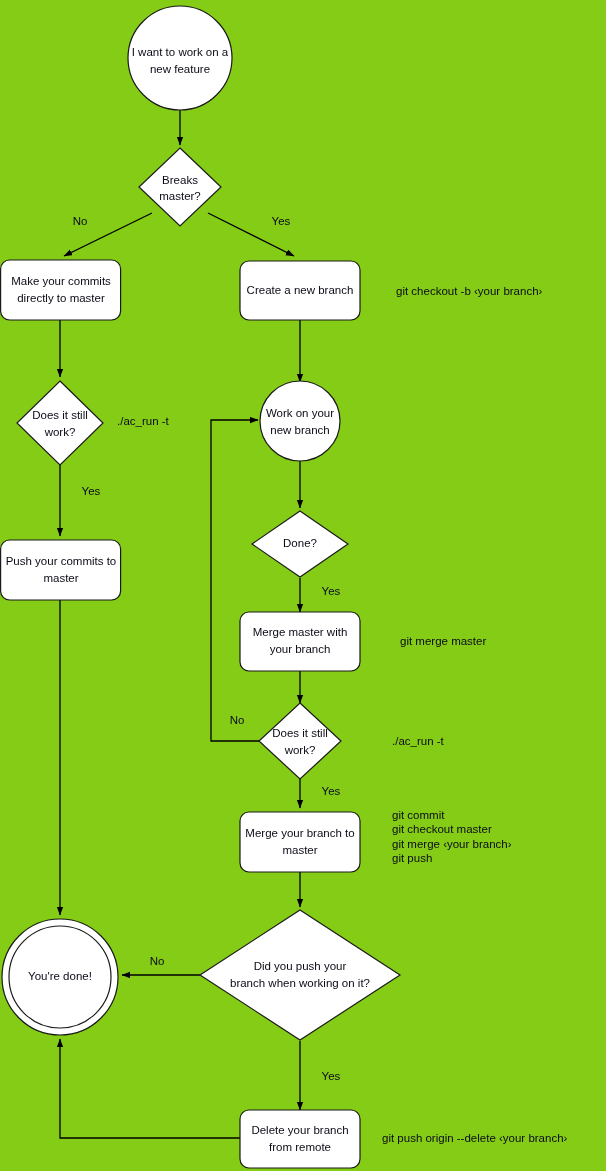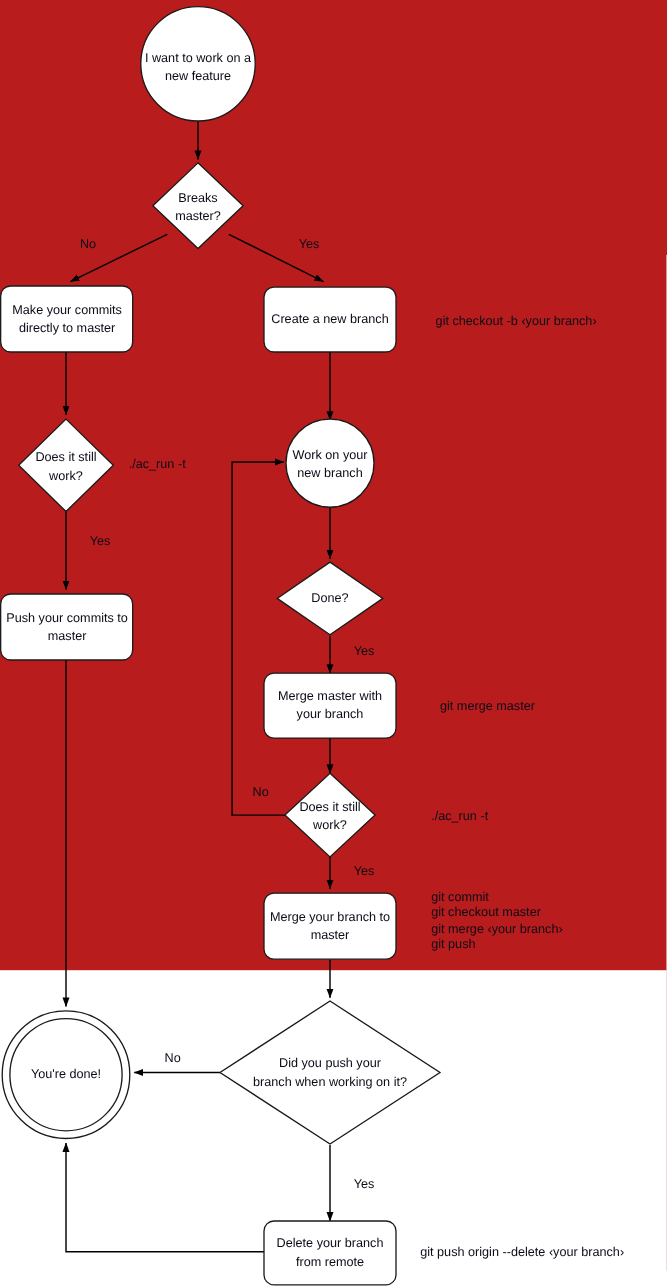--- a/index.html
+++ b/index.html
@@ -9,22 +9,22 @@
   }
   body {
     width: 606px;
     height: 1171px;
     font-family: "Liberation Sans", sans-serif;
     overflow: hidden;
   }
   #flowchart-root {
     position: relative;
     width: 606px;
-    height: 882px;
-    background: #b91c1c;
+    height: 1171px;
+    background: #84cc16;
   }
   svg.chart-canvas {
     display: block;
     width: 606px;
     height: 1171px;
   }
   .node-shape {
     fill: #ffffff;
     stroke: #1a1a1a;
     stroke-width: 1.2;

